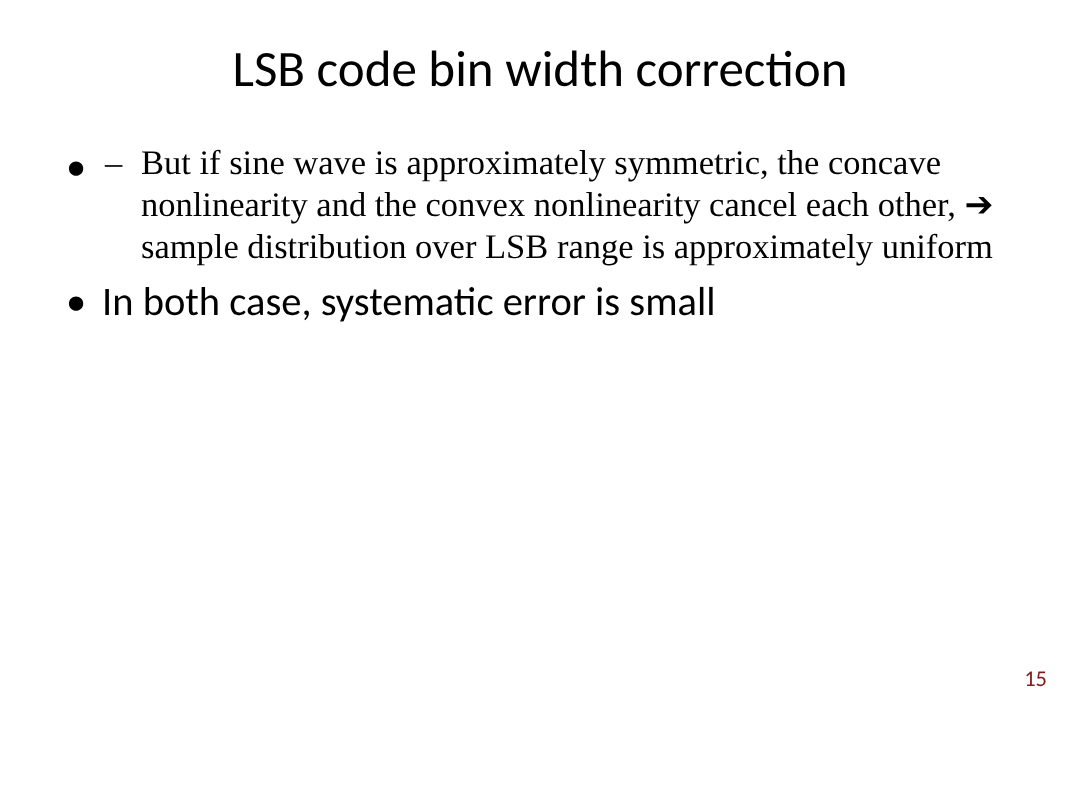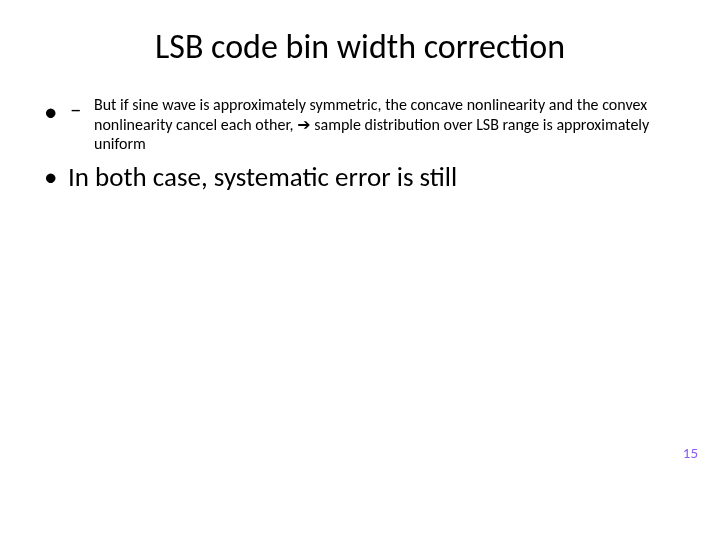--- a/index.html
+++ b/index.html
@@ -3,37 +3,37 @@
 <meta charset="utf-8">
 <style>
   * { margin: 0; padding: 0; box-sizing: border-box; }
   html, body { width: 720px; height: 540px; background: #fff; font-family: Calibri, "Segoe UI", Arial, sans-serif; color: #000; }
   .slide { width: 720px; height: 484px; position: relative; padding: 20px 40px 20px 40px; }
   .title { font-size: 34px; text-align: center; margin-top: 6px; margin-bottom: 28px; font-weight: 400; }
   .lvl1 { list-style: none; padding-left: 0; }
   .lvl1 > li { font-size: 27px; line-height: 1.25; margin-bottom: 4px; position: relative; padding-left: 28px; }
   .lvl1 > li::before { content: "•"; position: absolute; left: 4px; top: 0; font-size: 27px; }
   .lvl2 { list-style: none; padding-left: 0; margin-top: 6px; margin-bottom: 6px; }
-  .lvl2 > li { font-size: 16px; line-height: 1.22; margin-bottom: 4px; position: relative; padding-left: 26px; }
+  .lvl2 > li { font-size: 23px; line-height: 1.22; margin-bottom: 4px; position: relative; padding-left: 26px; font-family: Liberation Serif, serif; }
   .lvl2 > li::before { content: "–"; position: absolute; left: 2px; top: 0; font-size: 23px; }
-  .pagenum { position: absolute; right: 22px; bottom: 22px; font-size: 15px; color: #8b5cf6; }
+  .pagenum { position: absolute; right: 22px; bottom: 22px; font-size: 15px; color: #7f1d1d; }
 </style>
 </head>
 <body>
 
 <div class="slide">
   <h1 class="title">LSB code bin width correction</h1>
 
   <ul class="lvl1">
     <li>
       <ul class="lvl2">
         <li>
           <span>But if sine wave is approximately symmetric, the concave nonlinearity and the convex nonlinearity cancel each other, ➔ sample distribution over LSB range is approximately uniform</span>
         </li>
       </ul>
     </li>
     <li>
-      <span>In both case, systematic error is still</span>
+      <span>In both case, systematic error is small</span>
     </li>
   </ul>
 
   <div class="pagenum">15</div>
 </div>
 
 </body></html>

